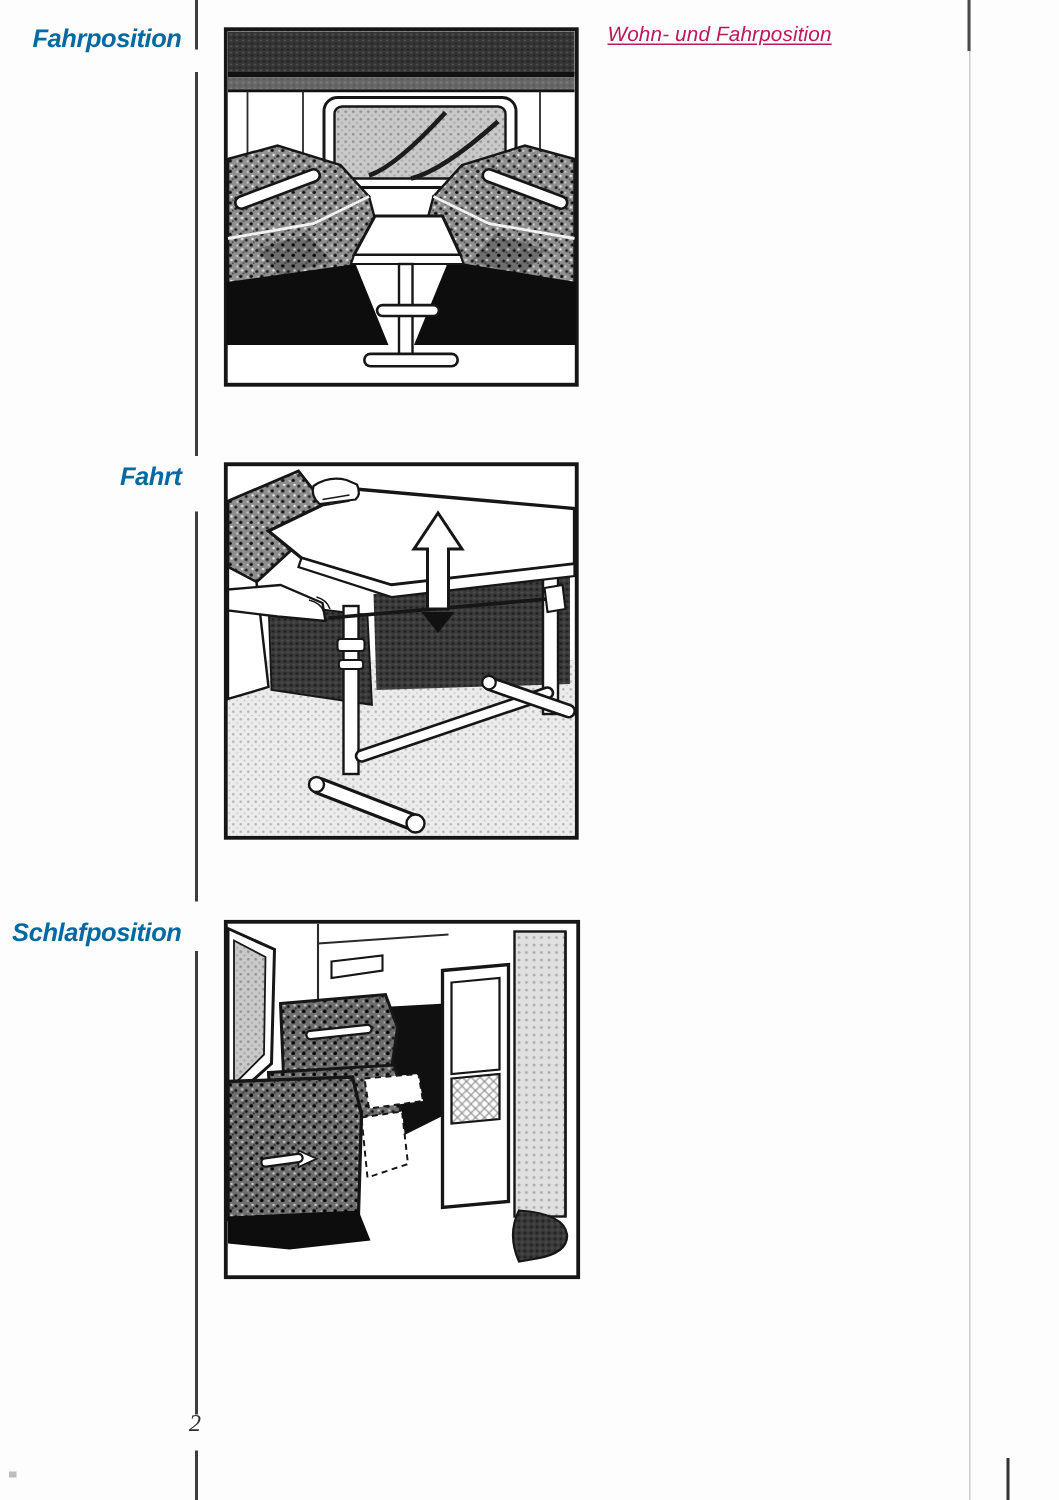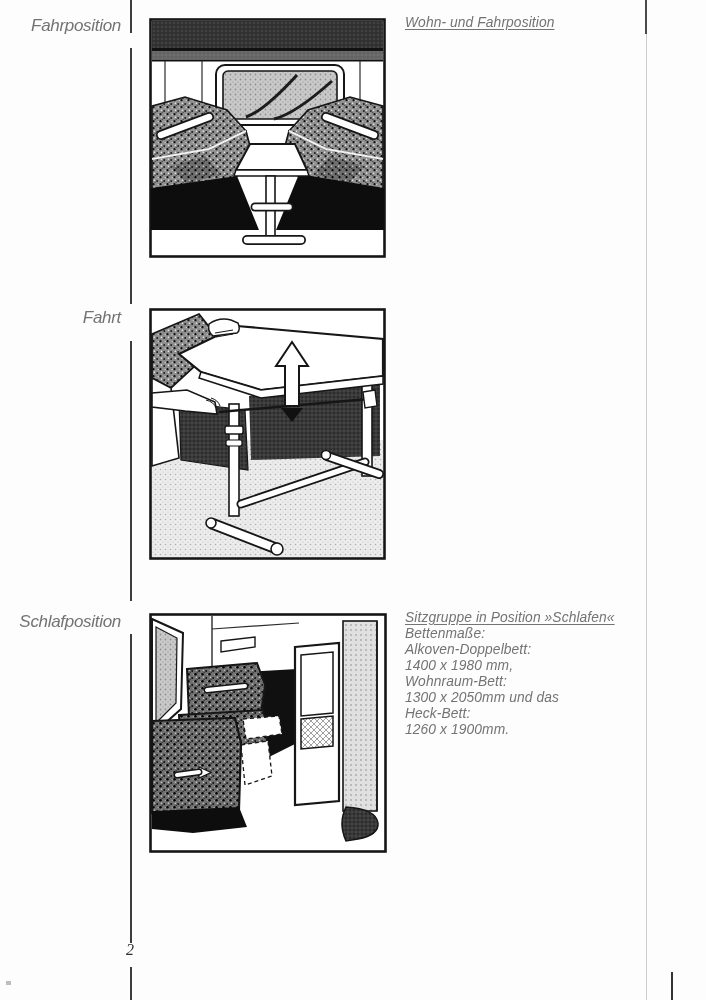--- a/index.html
+++ b/index.html
@@ -7,28 +7,28 @@
     position:relative;width:706px;height:1000px;background:#fdfdfd;overflow:hidden;
     font-family:"Liberation Sans",sans-serif;
   }
   .rule-seg{position:absolute;left:130px;width:2px;background:#3d3d3d;}
   .scan-faint{position:absolute;left:646px;top:0;width:1px;height:1000px;background:#cccccc;}
   .scan-topdark{position:absolute;left:645px;top:0;width:2px;height:34px;background:#4a4a4a;}
   .scan-botdark{position:absolute;left:671px;top:972px;width:2px;height:28px;background:#333333;}
   .speck{position:absolute;left:6px;top:981px;width:5px;height:4px;background:#bdbdbd;}
   .side-label{
     position:absolute;left:0;width:121px;text-align:right;
-    font-style:italic;font-weight:normal;font-size:17px;line-height:20px;
-    color:#737373;letter-spacing:-0.3px;
+    font-style:italic;font-weight:bold;font-size:17px;line-height:20px;
+    color:#0369a1;letter-spacing:-0.3px;
   }
   .figure{position:absolute;left:149px;background:#ffffff;}
   .figure svg{display:block;}
   .text-block{
     position:absolute;left:405px;width:252px;
-    font-style:italic;font-size:13.8px;line-height:16px;color:#737373;letter-spacing:0.1px;
+    font-style:italic;font-size:13.8px;line-height:16px;color:#be185d;letter-spacing:0.1px;
   }
   .text-heading{text-decoration:underline;text-underline-offset:2px;}
   .text-body{white-space:pre-line;}
   .page-number{
     position:absolute;left:119px;top:941px;width:22px;text-align:center;
     font-family:"Liberation Serif",serif;font-style:italic;font-size:16px;color:#2e2e2e;
   }
 </style>
 </head>
 <body>
@@ -264,26 +264,16 @@
       <polygon points="3,198 90,194 98,214 44,220 3,216" fill="#0d0d0d"></polygon>
       <g>
         <polygon points="146,34 190,30 190,188 146,192" fill="#ffffff" stroke="#161616" stroke-width="2.2"></polygon>
         <polygon points="152,42 184,39 184,100 152,103" fill="#ffffff" stroke="#161616" stroke-width="1.5"></polygon>
         <polygon points="152,106 184,103 184,133 152,136" fill="url(#p3check)" stroke="#161616" stroke-width="1.5"></polygon>
       </g>
       <path d="M197,194 q30,2 32,16 q1,12 -20,16 l-12,2 q-8,-18 0,-34 z" fill="url(#p3dark)" stroke="#161616" stroke-width="1.5"></path>
     </svg>
   </div>
 
-  <div class="text-block" style="top:610px">
-    <div class="text-heading">Sitzgruppe in Position »Schlafen«</div>
-    <div class="text-body">Bettenmaße:
-Alkoven-Doppelbett:
-1400 x 1980 mm,
-Wohnraum-Bett:
-1300 x 2050mm und das
-Heck-Bett:
-1260 x 1900mm.</div>
-  </div>
 
   <div class="page-number">2</div>
 
 </div>
 
 </body></html>

